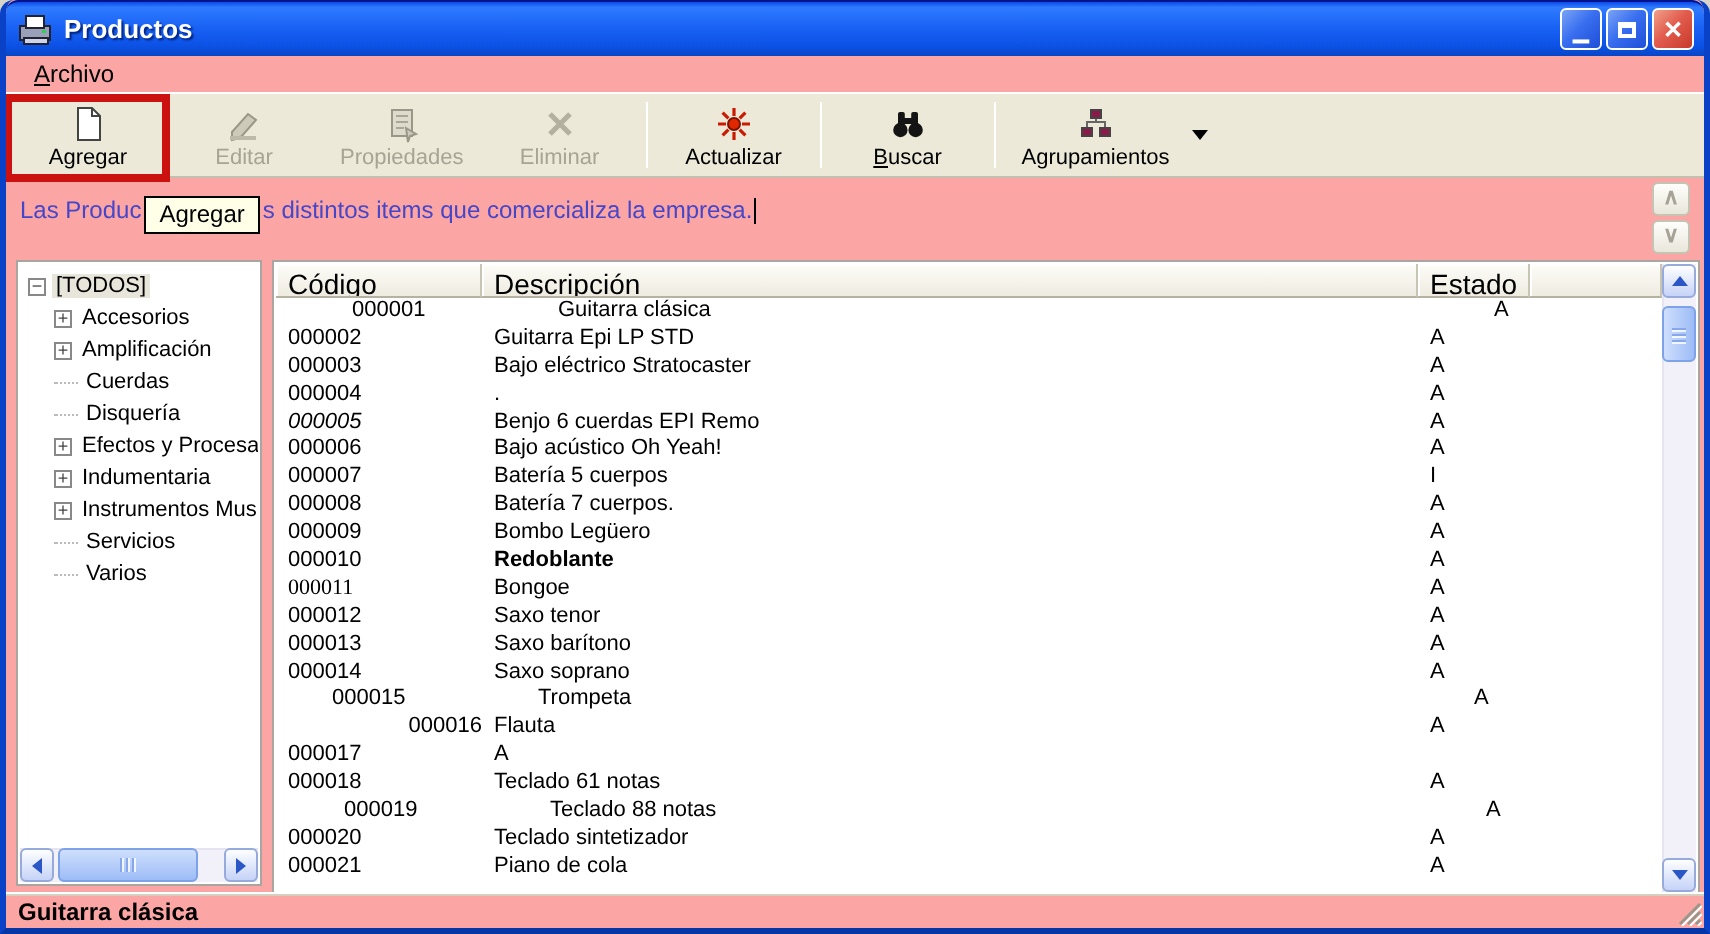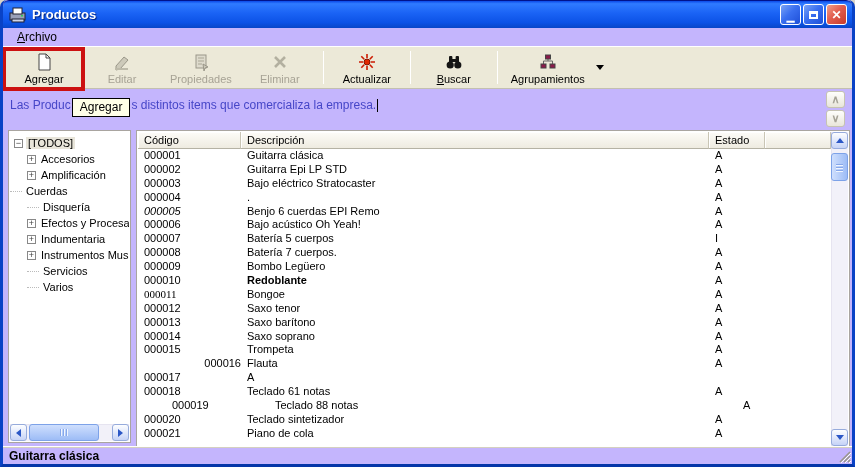--- a/index.html
+++ b/index.html
@@ -1,17 +1,17 @@
 <!DOCTYPE html>
 <html><head>
 <meta charset="utf-8">
 <style>
   html,body{margin:0;padding:0;background:#d8d4c8;font-family:"Liberation Sans",sans-serif;}
   *{box-sizing:border-box;}
-  .window{position:relative;width:855px;height:467px;background:#c4b5fd;
+  .window{position:relative;width:855px;height:467px;background:#fca5a5;
     border-left:3px solid #0942c6;border-right:3px solid #0942c6;border-bottom:3px solid #0536a8;
     border-radius:7px 7px 0 0;overflow:hidden;}
   
   .titlebar{height:28px;display:flex;align-items:center;padding:0 5px 0 6px;
     background:linear-gradient(180deg,#0a49e8 0%,#2f7bff 10%,#1a63f5 45%,#0c52e6 80%,#0846c8 100%);
     border-top:1px solid #00138c;border-radius:6px 6px 0 0;}
   .title-icon{width:18px;height:16px;margin-right:5px;flex:0 0 auto;}
   .title-text{color:#fff;font-size:13px;font-weight:bold;text-shadow:1px 1px 1px #00237e;flex:1;
     white-space:nowrap;overflow:hidden;}
   .tb-btns{display:flex;gap:2px;}
@@ -56,21 +56,21 @@
   .tree-glyphbox{width:9px;height:9px;border:1px solid #888;background:#fff;flex:0 0 auto;
     display:flex;align-items:center;justify-content:center;font-size:9px;line-height:7px;color:#444;margin-right:3px;}
   .tree-spacer{width:12px;flex:0 0 auto;border-bottom:1px dotted #bbb;height:1px;margin-right:2px;}
   .tree-label{padding:0 2px;}
   .tree-row.selected .tree-label{background:#e8e5da;}
   
   .grid-panel{flex:1;height:318px;margin-right:1px;}
   .grid-header{display:flex;height:17px;position:absolute;left:1px;right:18px;top:1px;}
   .gh-cell{background:linear-gradient(180deg,#fdfcf8,#eeebe0);border-right:1px solid #c9c5b5;
     border-bottom:1px solid #b5b2a4;box-shadow:inset 1px 1px 0 #fff;
-    font-size:11px;padding:2px 0 0 6px;color:#000;white-space:nowrap;overflow:hidden;cursor:default;}
+    font-size:14px;padding:2px 0 0 6px;color:#000;white-space:nowrap;overflow:hidden;cursor:default;}
   .grid-rows{position:absolute;left:1px;right:18px;top:18px;bottom:1px;overflow:hidden;}
   .grid-row{display:flex;height:13.9px;font-size:11px;cursor:default;}
   .g-cell{padding:0 0 0 6px;white-space:nowrap;overflow:hidden;}
   
   .vscroll{position:absolute;top:1px;bottom:1px;right:1px;width:17px;background:#f2f1f9;
     box-shadow:inset 1px 0 0 #e6e4f0;}
   .sb-btn{position:absolute;left:0;width:17px;height:17px;border:1px solid #96abdc;border-radius:3px;
     background:linear-gradient(180deg,#fdfeff,#c6d3f7);display:flex;align-items:center;justify-content:center;cursor:pointer;}
   .sb-btn.up{top:0;} .sb-btn.down{bottom:0;}
   .tri-up{width:0;height:0;border-left:4px solid transparent;border-right:4px solid transparent;border-bottom:5px solid #2b57c6;}
@@ -213,21 +213,21 @@
             <span class="tree-label">[TODOS]</span>
           </div>
           <div class="tree-row" style="padding-left: 17px;">
             <span class="tree-glyphbox">+</span>
             <span class="tree-label">Accesorios</span>
           </div>
           <div class="tree-row" style="padding-left: 17px;">
             <span class="tree-glyphbox">+</span>
             <span class="tree-label">Amplificación</span>
           </div>
-          <div class="tree-row" style="">
+          <div class="tree-row" style="padding-left: 17px;">
             <span class="tree-spacer"></span>
             <span class="tree-label">Cuerdas</span>
           </div>
           <div class="tree-row" style="padding-left: 17px;">
             <span class="tree-spacer"></span>
             <span class="tree-label">Disquería</span>
           </div>
           <div class="tree-row" style="padding-left: 17px;">
             <span class="tree-glyphbox">+</span>
             <span class="tree-label">Efectos y Procesa</span>
@@ -262,21 +262,21 @@
 
     <div class="panel grid-panel">
       <div class="grid-header">
           <div class="gh-cell" style="width: 103px;">Código</div>
           <div class="gh-cell" style="width: 468px;">Descripción</div>
           <div class="gh-cell" style="width: 56px;">Estado</div>
           <div class="gh-cell" style="flex: 1 1 0%;"></div>
         </div>
       <div class="grid-rows">
           <div class="grid-row">
-            <div class="g-cell" style="width: 103px;">000001</div>
+            <div class="g-cell" style="width: 103px; margin-left: 32px;">000001</div>
             <div class="g-cell" style="width: 468px;">Guitarra clásica</div>
             <div class="g-cell" style="width: 56px;">A</div>
           </div>
           <div class="grid-row">
             <div class="g-cell" style="width: 103px;">000002</div>
             <div class="g-cell" style="width: 468px;">Guitarra Epi LP STD</div>
             <div class="g-cell" style="width: 56px;">A</div>
           </div>
           <div class="grid-row">
             <div class="g-cell" style="width: 103px;">000003</div>
@@ -332,21 +332,21 @@
             <div class="g-cell" style="width: 103px;">000013</div>
             <div class="g-cell" style="width: 468px;">Saxo barítono</div>
             <div class="g-cell" style="width: 56px;">A</div>
           </div>
           <div class="grid-row">
             <div class="g-cell" style="width: 103px;">000014</div>
             <div class="g-cell" style="width: 468px;">Saxo soprano</div>
             <div class="g-cell" style="width: 56px;">A</div>
           </div>
           <div class="grid-row">
-            <div class="g-cell" style="width: 103px;">000015</div>
+            <div class="g-cell" style="width: 103px; margin-left: 22px;">000015</div>
             <div class="g-cell" style="width: 468px;">Trompeta</div>
             <div class="g-cell" style="width: 56px;">A</div>
           </div>
           <div class="grid-row">
             <div class="g-cell" style="width: 103px; text-align: right;">000016</div>
             <div class="g-cell" style="width: 468px;">Flauta</div>
             <div class="g-cell" style="width: 56px;">A</div>
           </div>
           <div class="grid-row">
             <div class="g-cell" style="width: 103px;">000017</div>

